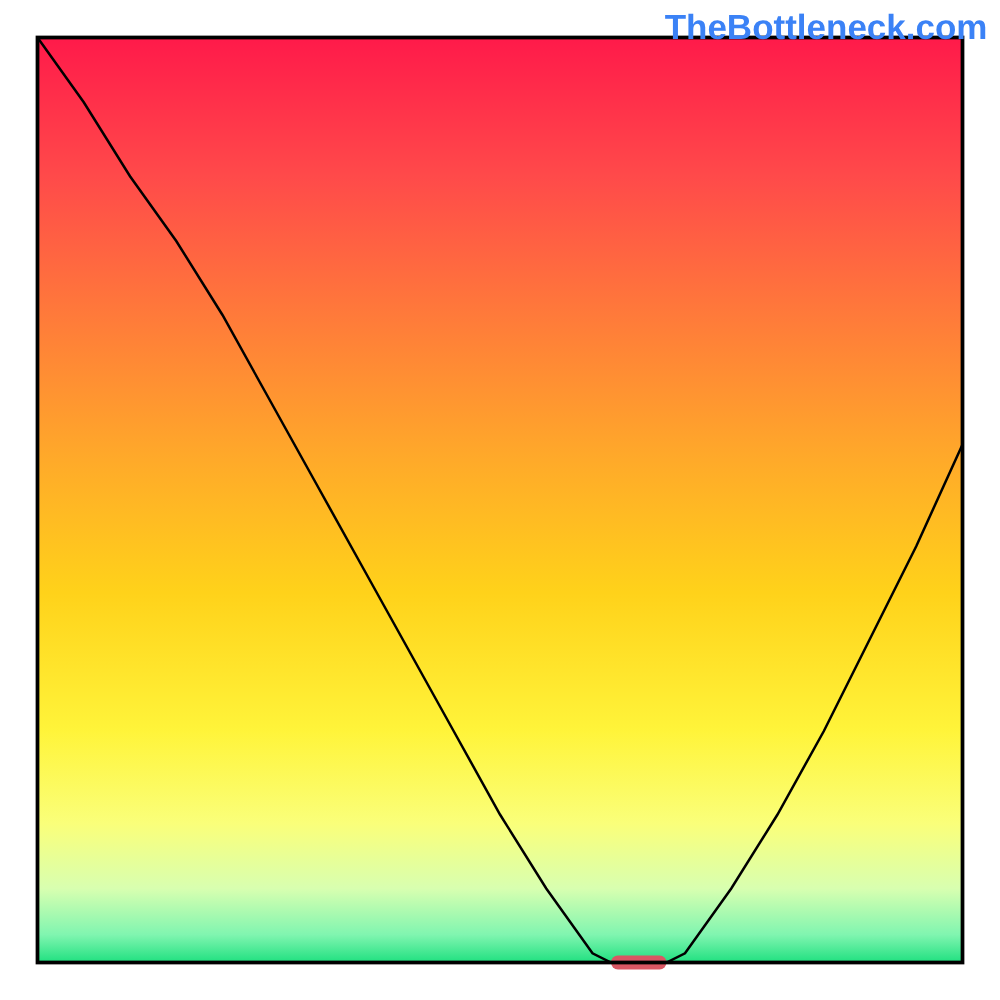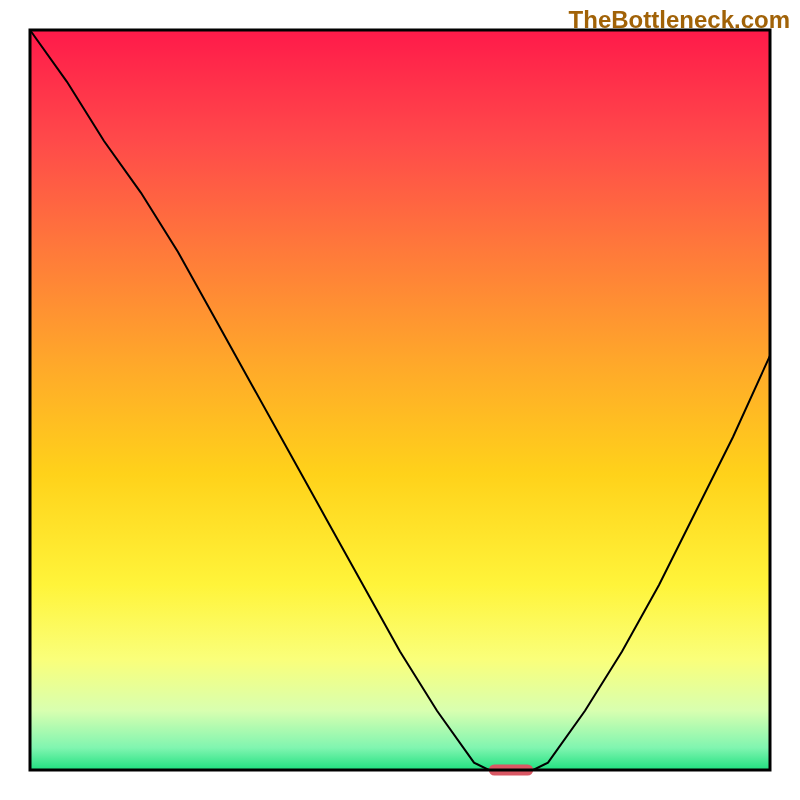--- a/index.html
+++ b/index.html
@@ -12,23 +12,23 @@
   }
   .chart-container {
     position: relative;
     width: 800px;
     height: 800px;
   }
   .watermark {
     position: absolute;
     top: 6px;
     right: 10px;
-    font-size: 24px;
+    font-size: 28px;
     font-weight: bold;
-    color: #a16207;
+    color: #3b82f6;
     z-index: 10;
   }
   svg {
     display: block;
   }
 </style>
 </head>
 <body>
 
 <div class="chart-container">

